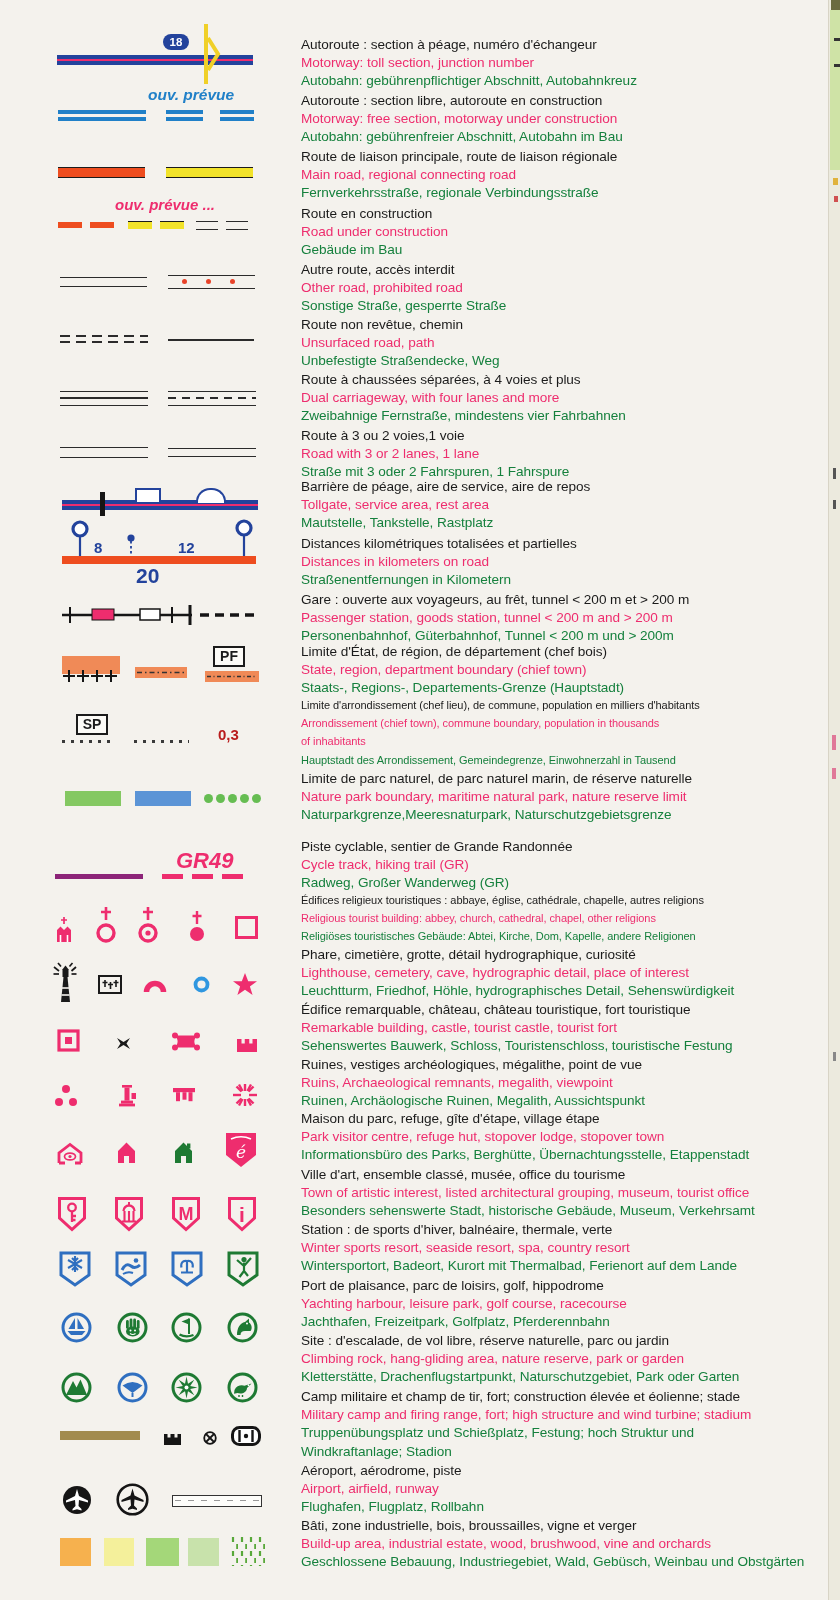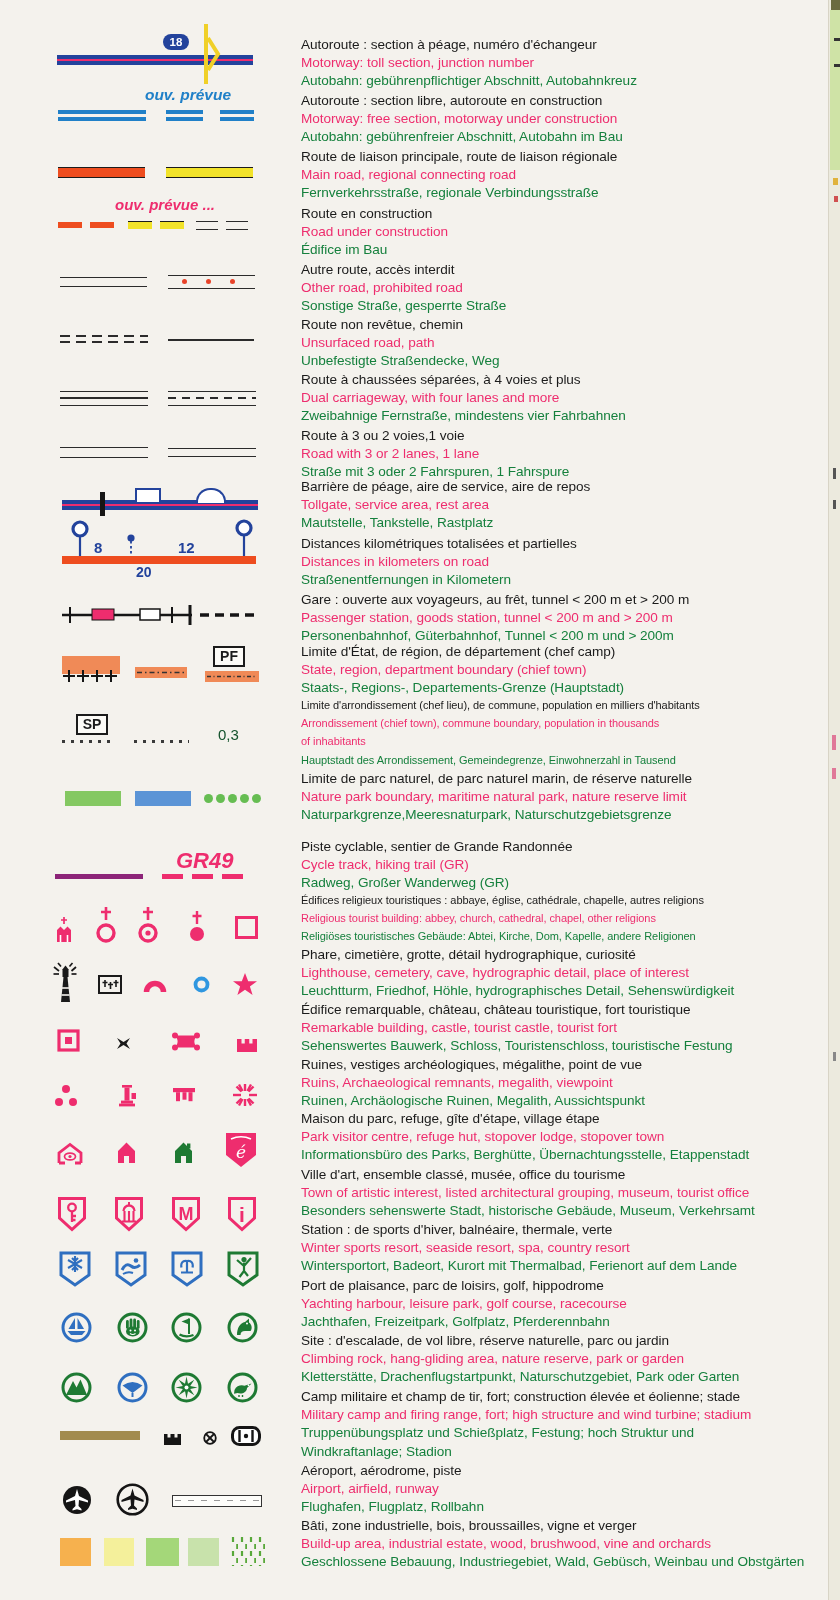--- a/index.html
+++ b/index.html
@@ -43,21 +43,21 @@
     <div class="de">Autobahn: gebührenfreier Abschnitt, Autobahn im Bau</div>
   </div>
   <div class="entry" style="top:148px">
     <div class="fr">Route de liaison principale, route de liaison régionale</div>
     <div class="en">Main road, regional connecting road</div>
     <div class="de">Fernverkehrsstraße, regionale Verbindungsstraße</div>
   </div>
   <div class="entry" style="top:205px">
     <div class="fr">Route en construction</div>
     <div class="en">Road under construction</div>
-    <div class="de">Édifice im Bau</div>
+    <div class="de">Gebäude im Bau</div>
   </div>
   <div class="entry" style="top:261px">
     <div class="fr">Autre route, accès interdit</div>
     <div class="en">Other road, prohibited road</div>
     <div class="de">Sonstige Straße, gesperrte Straße</div>
   </div>
   <div class="entry" style="top:316px">
     <div class="fr">Route non revêtue, chemin</div>
     <div class="en">Unsurfaced road, path</div>
     <div class="de">Unbefestigte Straßendecke, Weg</div>
@@ -81,21 +81,21 @@
     <div class="fr">Distances kilométriques totalisées et partielles</div>
     <div class="en">Distances in kilometers on road</div>
     <div class="de">Straßenentfernungen in Kilometern</div>
   </div>
   <div class="entry" style="top:591px">
     <div class="fr">Gare : ouverte aux voyageurs, au frêt, tunnel &lt; 200 m et &gt; 200 m</div>
     <div class="en">Passenger station, goods station, tunnel &lt; 200 m and &gt; 200 m</div>
     <div class="de">Personenbahnhof, Güterbahnhof, Tunnel &lt; 200 m und &gt; 200m</div>
   </div>
   <div class="entry" style="top:643px">
-    <div class="fr">Limite d'État, de région, de département (chef camp)</div>
+    <div class="fr">Limite d'État, de région, de département (chef bois)</div>
     <div class="en">State, region, department boundary (chief town)</div>
     <div class="de">Staats-, Regions-, Departements-Grenze (Hauptstadt)</div>
   </div>
   <div class="entry tight" style="top:696px">
     <div class="fr">Limite d'arrondissement (chef lieu), de commune, population en milliers d'habitants</div>
     <div class="en">Arrondissement (chief town), commune boundary, population in thousands</div>
     <div class="en">of inhabitants</div>
     <div class="de">Hauptstadt des Arrondissement, Gemeindegrenze, Einwohnerzahl in Tausend</div>
   </div>
   <div class="entry" style="top:770px">
@@ -172,21 +172,21 @@
 
   <div class="sym bluebar" style="left:57px;top:55px;width:196px;height:10px">
       <span class="stripe"></span>
     </div>
   <div class="sym" style="left:163px;top:34px;width:26px;height:16px;background:#23439c;border-radius:9px;color:#fff;font-weight:bold;font-size:11.5px;text-align:center;line-height:16px">18</div>
   <svg class="sym" style="left:198px;top:22px" width="26" height="64">
     <line x1="8" y1="2" x2="8" y2="62" stroke="#f0d028" stroke-width="4"></line>
     <path d="M10 16 L20 32 L10 48" stroke="#f0d028" stroke-width="4" fill="none"></path>
   </svg>
 
-  <div class="sym blue-italic" style="left:135px;top:86px;width:106px;text-align:center">ouv. prévue</div>
+  <div class="sym blue-italic" style="left:148px;top:86px;width:106px;text-align:left">ouv. prévue</div>
   <div class="bline" style="left:58px;top:110px;width:88px"></div>
   <div class="bline" style="left:58px;top:117px;width:88px"></div>
   <div class="bline" style="left:166px;top:110px;width:88px"></div>
   <div class="bline" style="left:166px;top:117px;width:88px"></div>
   <div class="sym" style="left:203px;top:107px;width:17px;height:17px;background:#f4f2ed"></div>
 
   <div class="sym roadL" style="left:58px;top:167px;width:87px;height:9px;background:#ee4d1f"></div>
   <div class="sym roadL" style="left:166px;top:167px;width:87px;height:9px;background:#f2e32a"></div>
 
   <div class="sym pink-italic" style="left:100px;top:196px;width:130px;text-align:center">ouv. prévue ...</div>
@@ -229,21 +229,21 @@
     <circle cx="18" cy="11" r="7" stroke="#23439c" stroke-width="3.2" fill="#fff"></circle>
     <line x1="18" y1="18" x2="18" y2="39" stroke="#23439c" stroke-width="2.2"></line>
     <circle cx="182" cy="10" r="7" stroke="#23439c" stroke-width="3.2" fill="#fff"></circle>
     <line x1="182" y1="17" x2="182" y2="39" stroke="#23439c" stroke-width="2.2"></line>
     <circle cx="69" cy="20" r="3.6" fill="#23439c"></circle>
     <line x1="69" y1="23" x2="69" y2="39" stroke="#23439c" stroke-width="1.8" stroke-dasharray="2.5 2.5"></line>
   </svg>
   <div class="sym" style="left:62px;top:556px;width:194px;height:8px;background:#ee4d1f"></div>
   <div class="sym navy" style="left:94px;top:539px;font-size:15px">8</div>
   <div class="sym navy" style="left:178px;top:539px;font-size:15px">12</div>
-  <div class="sym navy" style="left:136px;top:564px;font-size:14px">20</div>
+  <div class="sym navy" style="left:136px;top:564px;font-size:21px">20</div>
 
   <svg class="sym" style="left:58px;top:602px" width="200" height="26">
     <line x1="4" y1="13" x2="134" y2="13" stroke="#151515" stroke-width="2.5"></line>
     <line x1="12" y1="5" x2="12" y2="21" stroke="#151515" stroke-width="2"></line>
     <rect x="34" y="7" width="22" height="11" fill="#ee2d6e" stroke="#151515" stroke-width="1"></rect>
     <rect x="82" y="7" width="20" height="11" fill="#fff" stroke="#151515" stroke-width="1.5"></rect>
     <line x1="114" y1="5" x2="114" y2="21" stroke="#151515" stroke-width="2"></line>
     <line x1="132" y1="3" x2="132" y2="23" stroke="#151515" stroke-width="3"></line>
     <line x1="142" y1="13" x2="198" y2="13" stroke="#151515" stroke-width="3.5" stroke-dasharray="9 6"></line>
   </svg>
@@ -263,21 +263,21 @@
   </svg>
   <div class="boxlabel" style="left:213px;top:646px;width:28px;height:17px">PF</div>
   <svg class="sym" style="left:205px;top:671px" width="54" height="11">
     <rect width="54" height="11" fill="#f08a57"></rect>
     <line x1="2" y1="5.5" x2="52" y2="5.5" stroke="#333" stroke-width="1.5" stroke-dasharray="4 2.5 1 2.5"></line>
   </svg>
 
   <div class="boxlabel" style="left:76px;top:714px;width:28px;height:17px">SP</div>
   <div class="dotline" style="left:62px;top:740px;width:54px"></div>
   <div class="dotline" style="left:134px;top:740px;width:55px"></div>
-  <div class="sym" style="left:218px;top:726px;font-weight:normal;font-size:15px;color:#14532d">0,3</div>
+  <div class="sym" style="left:218px;top:726px;font-weight:bold;font-size:15px;color:#b91c1c">0,3</div>
 
   <div class="sym" style="left:65px;top:791px;width:56px;height:15px;background:#84c862"></div>
   <div class="sym" style="left:135px;top:791px;width:56px;height:15px;background:#5b94d6"></div>
   <div class="sym" style="left:204px;top:794px;width:58px;height:10px">
     <span class="dot" style="left:0;top:0;width:9px;height:9px;background:#66bd52"></span>
     <span class="dot" style="left:12px;top:0;width:9px;height:9px;background:#66bd52"></span>
     <span class="dot" style="left:24px;top:0;width:9px;height:9px;background:#66bd52"></span>
     <span class="dot" style="left:36px;top:0;width:9px;height:9px;background:#66bd52"></span>
     <span class="dot" style="left:48px;top:0;width:9px;height:9px;background:#66bd52"></span>
   </div>

